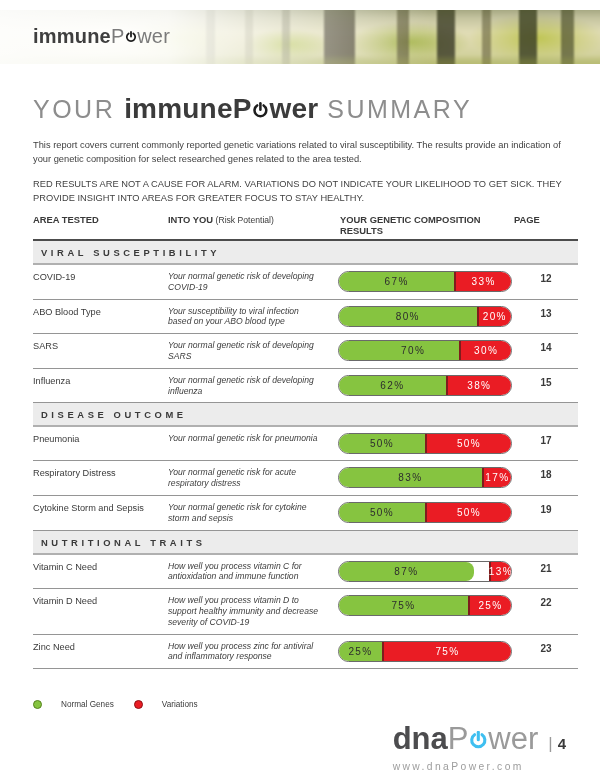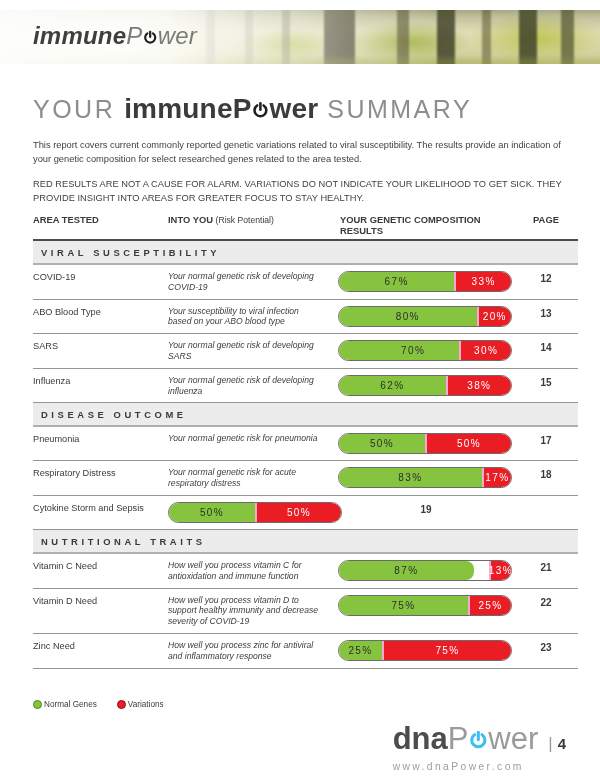--- a/index.html
+++ b/index.html
@@ -36,21 +36,21 @@
       radial-gradient(130px 48px at 19% 44%, rgba(255,252,228,.95), rgba(0,0,0,0) 76%),
       linear-gradient(180deg, #ece8cf 0%, #ddd9ae 55%, #cacc90 100%);
   }
   .banner-overlay {
     position:absolute; inset:0;
     background:linear-gradient(90deg, rgba(255,255,255,.95) 0%, rgba(255,255,255,.88) 28%,
                rgba(255,255,255,.40) 52%, rgba(255,255,255,0) 72%);
   }
   .banner-logo {
     position:absolute; left:33px; top:50%; transform:translateY(-52%);
-    font-size:24px; font-weight:bold; color:#3f3f3f; letter-spacing:.2px;font-style:italic;
+    font-size:20px; font-weight:bold; color:#3f3f3f; letter-spacing:.2px;
   }
   .banner-logo .lite { color:#7b7b7b; font-weight:400; }
   .banner-logo .pw-dark { color:#1d1d1d; }
 
   
   .title { margin:25px 0 0 33px; white-space:nowrap; }
   .title .light { font-size:25px; font-weight:400; color:#8d8d8d; letter-spacing:2.5px; }
   .title .brand { font-size:28px; font-weight:bold; color:#3b3b3b; letter-spacing:.2px; }
   .title .brand .pwr { color:#1e1e1e; }
 
@@ -60,21 +60,21 @@
 
   
   .tbl { margin:9px 22px 0 33px; }
   .t-head {
     display:grid; grid-template-columns:135px 170px 176px 64px;
     padding-bottom:3px; border-bottom:2.4px solid #4c4c4c;
     font-size:9.4px; font-weight:bold; color:#3a3a3a;
   }
   .t-head .note { font-weight:400; font-size:8.6px; }
   .t-head .c3 { padding-left:2px; }
-  .t-head .c4 { text-align:center; }
+  .t-head .c4 { text-align:left; }
 
   .t-section {
     background:#ececec; border-bottom:2px solid #b0b0b0;
     padding:6px 8px 5px; font-size:9.4px; font-weight:bold;
     letter-spacing:3.6px; color:#3a3a3a;
   }
   .t-row {
     display:grid; grid-template-columns:135px 170px 176px 64px;
     align-items:start; padding:5px 0 6px; border-bottom:1.6px solid #959595;
   }
@@ -82,31 +82,31 @@
   .c-tells { font-size:8.6px; font-style:italic; line-height:10.8px; color:#3d3d3d; padding:1px 20px 0 0; }
   .c-page { text-align:center; font-size:10px; font-weight:bold; color:#3a3a3a; padding-top:3px; }
 
   .bar {
     display:flex; height:21px; width:174px; border-radius:11px; overflow:hidden;
     border:1px solid #6a6a6a; box-shadow:inset 0 1px 0 rgba(255,255,255,.35);
     margin-top:1px;
   }
   .seg { display:flex; align-items:center; justify-content:center; height:100%; }
   .seg.green { background:var(--normal_green,#86C440); }
-  .seg.red { background:var(--variation_red,#EA1C24); border-left:2px solid #f9a8d4; }
+  .seg.red { background:var(--variation_red,#EA1C24); border-left:2px solid #7f1d1d; }
   .pct { font-size:10px; font-weight:normal; letter-spacing:1.4px; white-space:nowrap; }
   .seg.green .pct { color:#2d2d2d; }
   .seg.red .pct { color:#ffffff; }
 
   
   .legend { position:absolute; left:33px; top:700px; display:flex; align-items:center; font-size:8.2px; color:#3b3b3b; }
   .dot { width:9px; height:9px; border-radius:50%; display:inline-block; margin-right:2px; }
   .dot.green { background:var(--normal_green,#86C440); border:1px solid #55821e; }
   .dot.red { background:var(--variation_red,#EA1C24); border:1px solid #8e1014; }
-  .legend .item { display:flex; align-items:center; }
+  .legend .item { display:flex; align-items:center;gap:17px; }
   .legend .item + .item { margin-left:20px; }
 
   
   .footer { position:absolute; right:34px; top:724px; text-align:left; }
   .f-logo { font-size:31px; font-weight:bold; color:#4c4c4e; line-height:30px; white-space:nowrap; }
   .f-logo .lite { color:#9a9a9a; font-weight:400; }
   .f-logo .pw-blue { color:var(--brand_blue,#3FBFF0); }
   .f-page { font-size:15px; color:#3a3a3a; font-weight:bold; margin-left:10px; }
   .f-page .bar-sep { color:#9a9a9a; font-weight:400; font-size:17px; margin-right:5px; }
   .f-url { font-size:10.3px; color:#9d9d9d; letter-spacing:2.4px; margin-top:2px; font-weight:400; }
@@ -247,20 +247,21 @@
         <div class="seg red" style="width: 17%;">
           <span class="pct">17%</span>
         </div>
       </div>
     </div>
     <div class="c-page">18</div>
   </div>
 
   <div class="t-row">
     <div class="c-area">Cytokine Storm and Sepsis</div>
+    <div class="c-tells">Your normal genetic risk for cytokine storm and sepsis</div>
     <div class="c-bar">
       <div class="bar">
         <div class="seg green" style="width: 50%;">
           <span class="pct">50%</span>
         </div>
         <div class="seg red" style="width: 50%;">
           <span class="pct">50%</span>
         </div>
       </div>
     </div>

